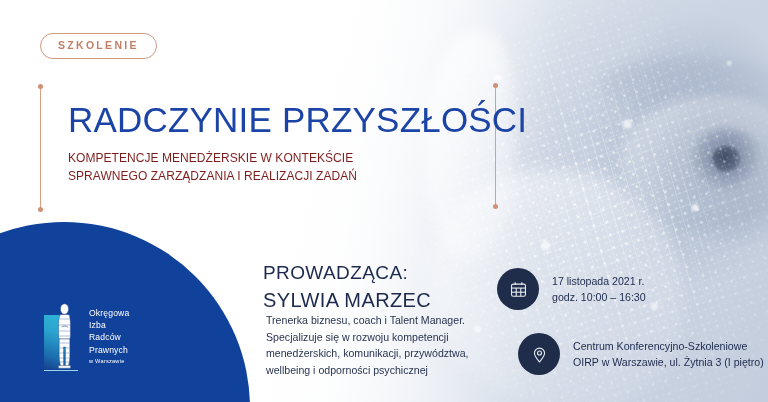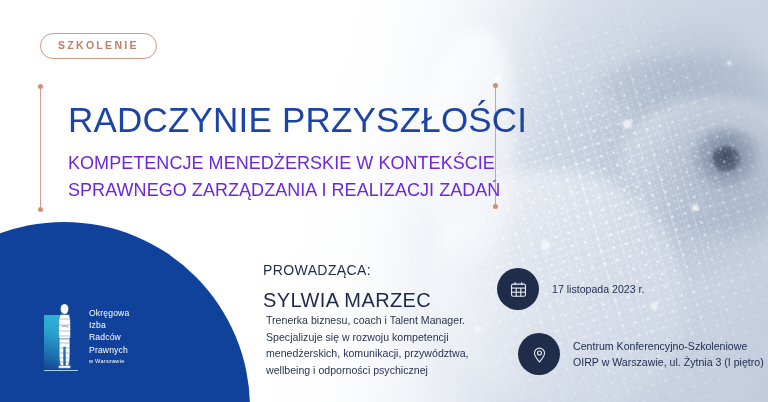--- a/index.html
+++ b/index.html
@@ -189,32 +189,32 @@
     left:68px; top:100px;
     font-size:35px;
     font-weight:normal;
     color:#1b44a6;
     letter-spacing:.2px;
     white-space:nowrap;
   }
   .subtitle {
     position:absolute;
     left:68px; top:150px;
-    font-size:18px;
+    font-size:12px;
     line-height:1.48;
-    color:#6d28d9;
+    color:#7f1d1d;
     letter-spacing:.05px;
     white-space:nowrap;
   }
 
   
   .sp-label {
     position:absolute;
     left:263px; top:262px;
-    font-size:14px;
+    font-size:19px;
     color:#1d2a4d;
     letter-spacing:.4px;
   }
   .sp-name {
     position:absolute;
     left:263px; top:289px;
     font-size:20px;
     color:#1d2a4d;
     letter-spacing:.4px;
   }
@@ -313,21 +313,22 @@
         <rect x="3.2" y="5.2" width="17.6" height="15.4" rx="2.2"></rect>
         <line x1="3.2" y1="10.2" x2="20.8" y2="10.2"></line>
         <line x1="9.1" y1="10.2" x2="9.1" y2="20.6"></line>
         <line x1="14.9" y1="10.2" x2="14.9" y2="20.6"></line>
         <line x1="3.2" y1="15.4" x2="20.8" y2="15.4"></line>
         <line x1="7.8" y1="2.8" x2="7.8" y2="6.2"></line>
         <line x1="16.2" y1="2.8" x2="16.2" y2="6.2"></line>
       </svg>
     </div>
     <div class="info-text">
-      <div>17 listopada 2023 r.</div>
+      <div>17 listopada 2021 r.</div>
+      <div>godz. 10:00 – 16:30</div>
     </div>
   </div>
 
   <div class="info-row place">
     <div class="icon-circle">
       <svg width="19" height="19" viewBox="0 0 24 24" fill="none" stroke="#e8ecf4" stroke-width="1.4">
         <path d="M12 21.4c3.6-4.3 6.4-7.5 6.4-11A6.4 6.4 0 0 0 5.6 10.4c0 3.5 2.8 6.7 6.4 11z"></path>
         <circle cx="12" cy="10.1" r="2.5"></circle>
       </svg>
     </div>

